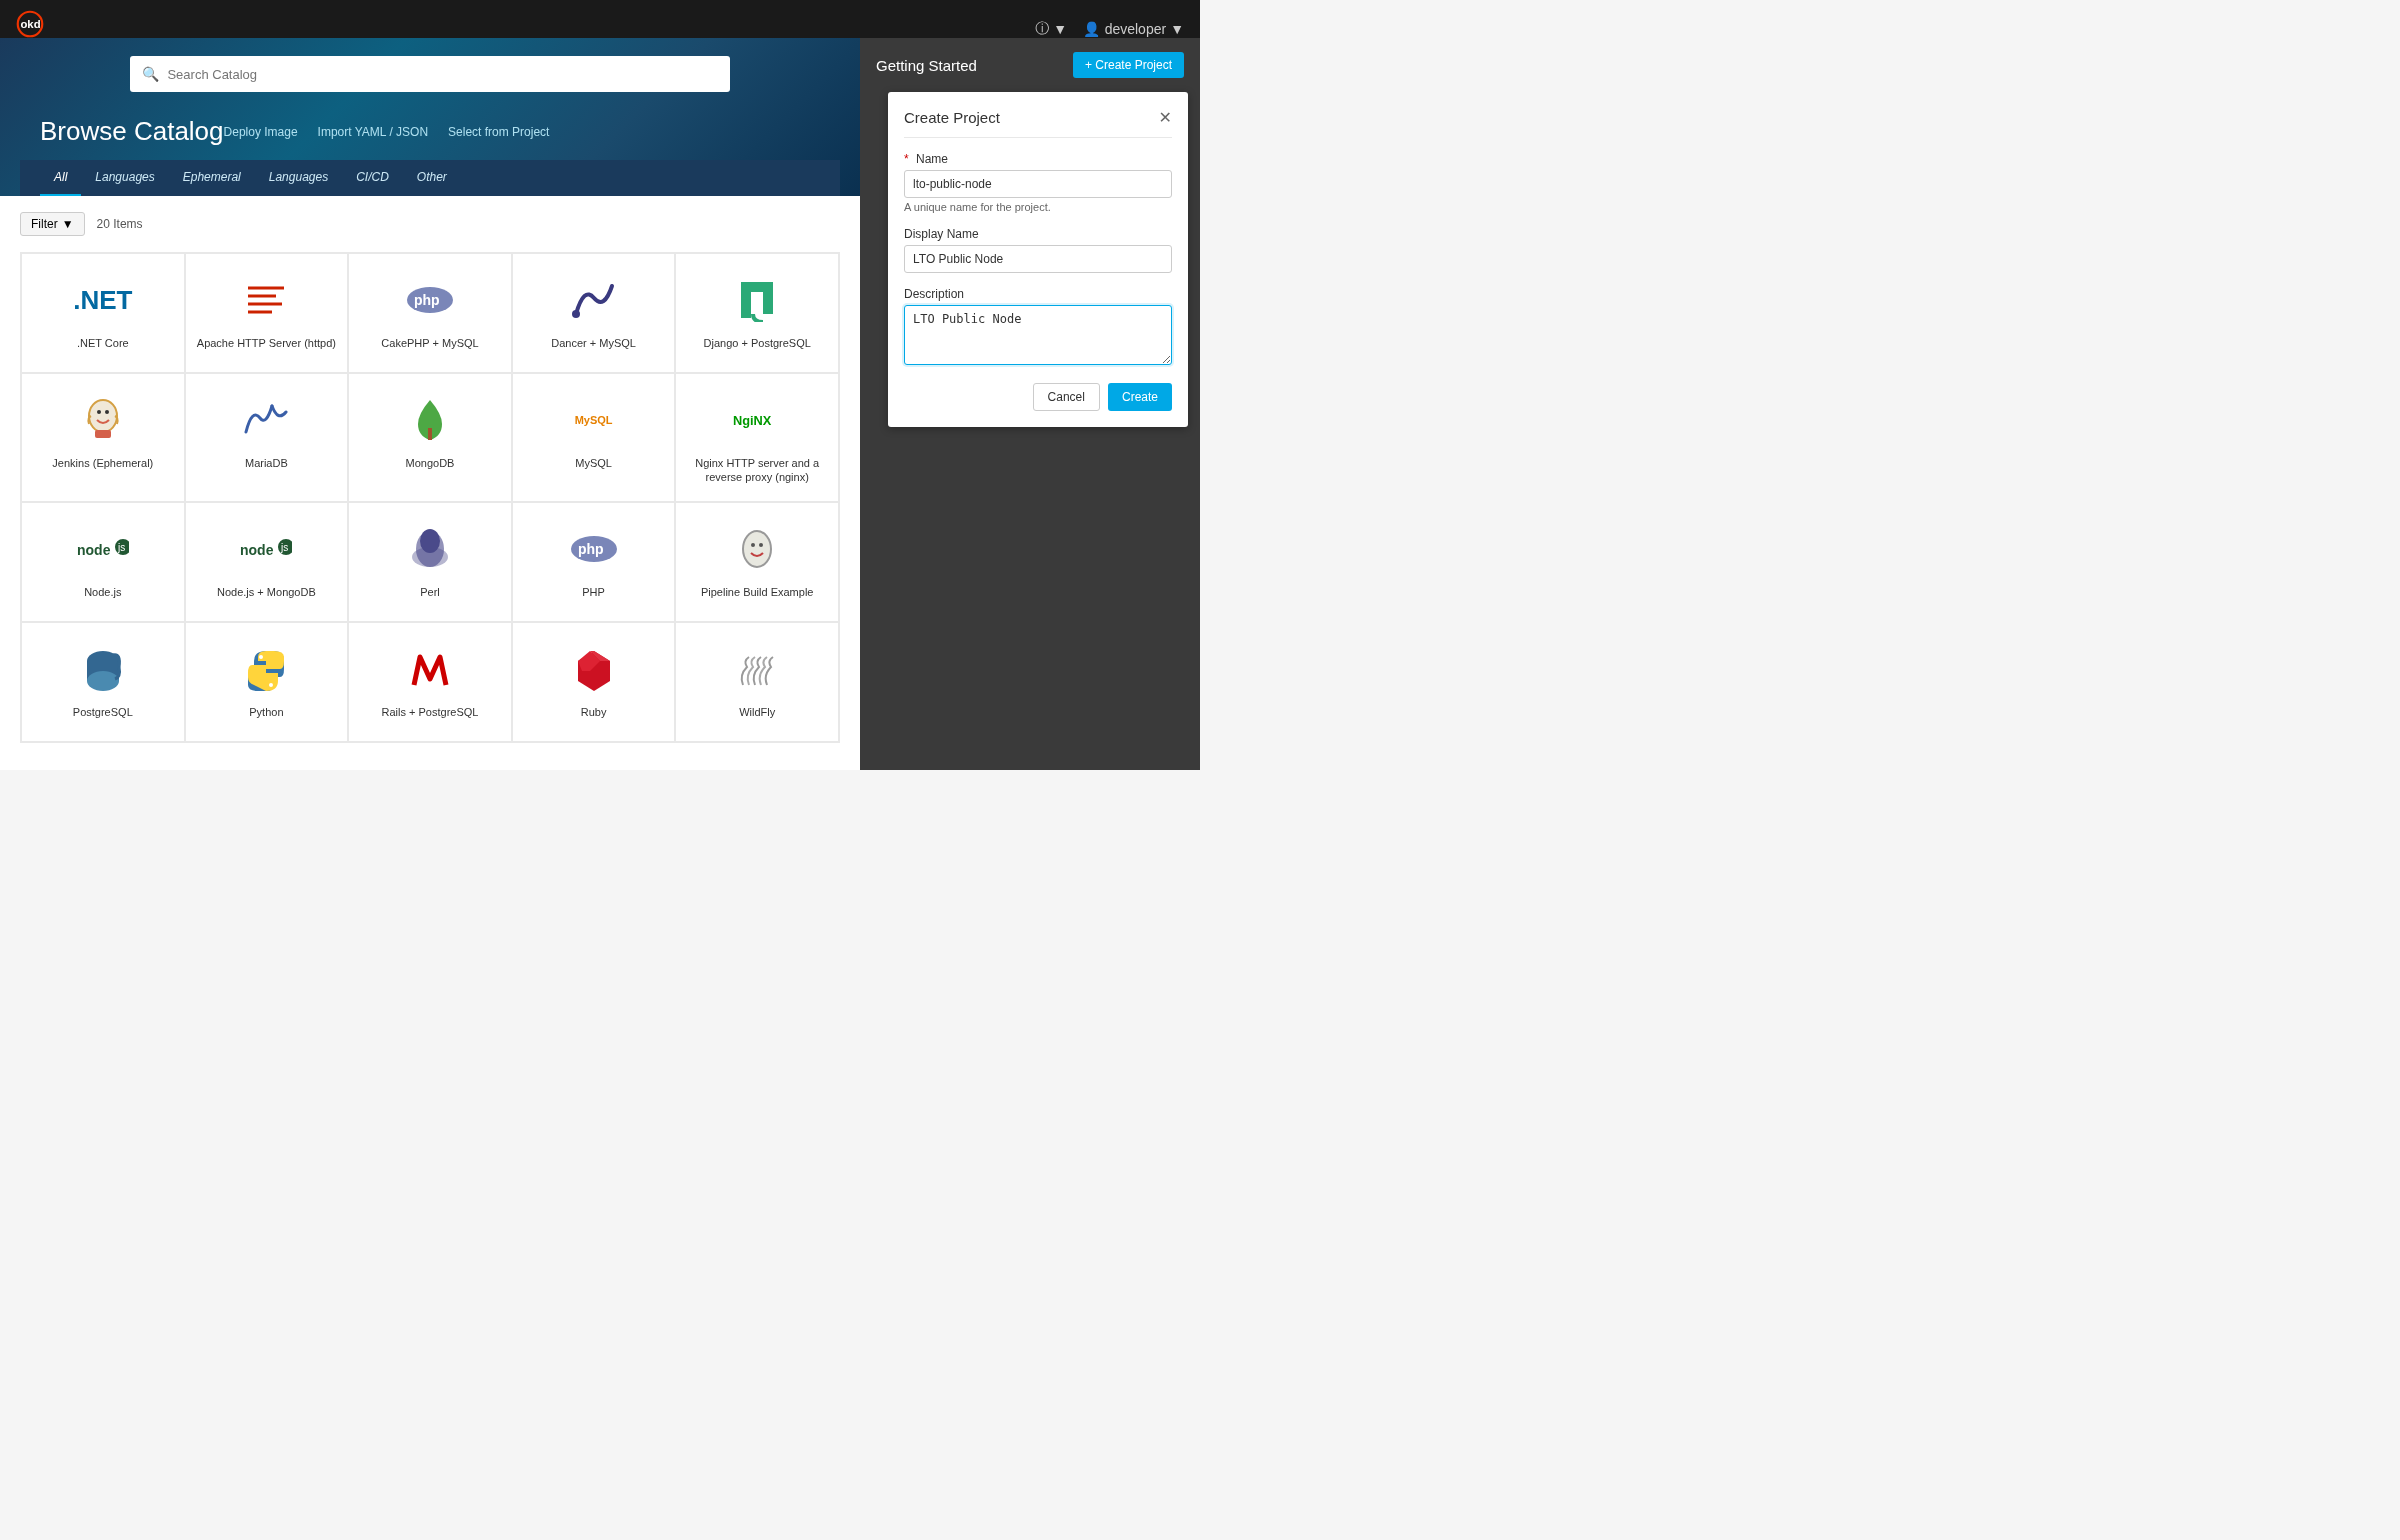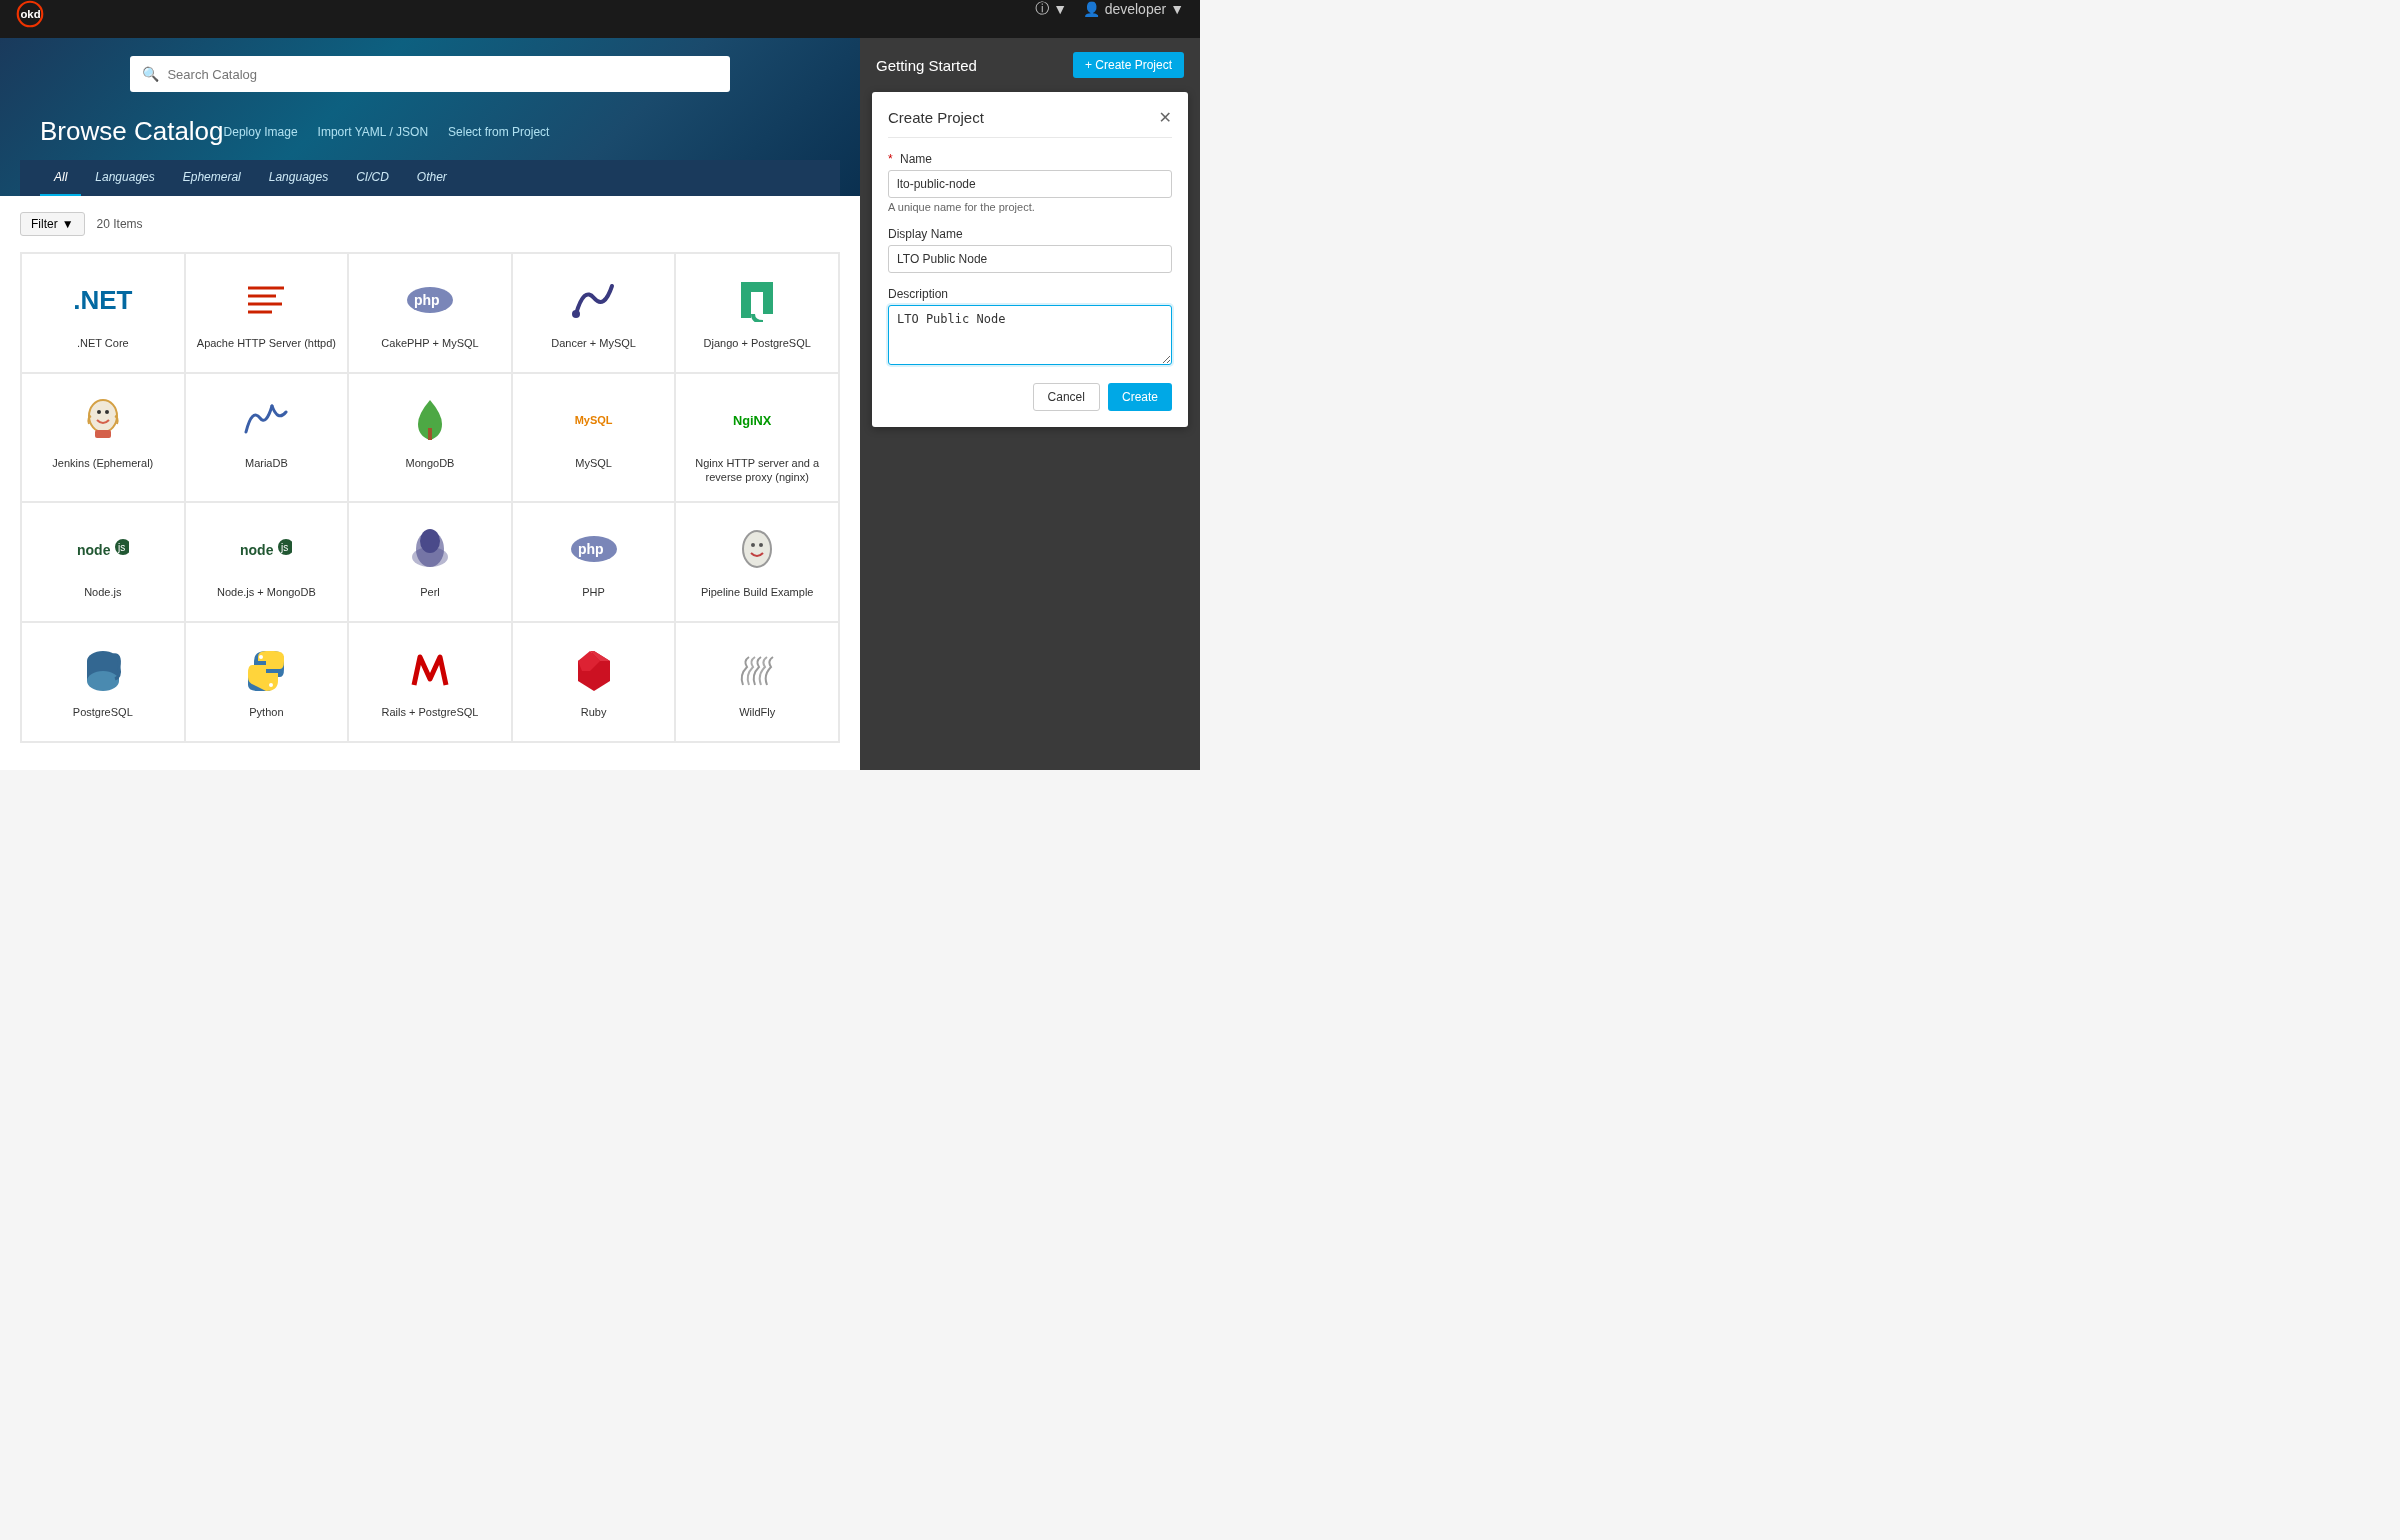--- a/index.html
+++ b/index.html
@@ -3,21 +3,21 @@
   <meta charset="utf-8">
   <style>
     * { box-sizing: border-box; margin: 0; padding: 0; }
     body { font-family: 'Helvetica Neue', Arial, sans-serif; background: #f5f5f5; overflow: hidden; width: 1200px; height: 770px; }
 
     
     .topnav {
       background: #1a1a1a;
       height: 38px;
       display: flex;
-      align-items: flex-start;
+      align-items: flex-end;
       justify-content: space-between;
       padding: 0 16px;
       position: relative;
       z-index: 100;
     }
     .topnav-logo {
       display: flex;
       align-items: center;
       gap: 6px;
     }
@@ -216,21 +216,21 @@
       font-size: 12px;
       cursor: pointer;
       display: flex;
       align-items: center;
       gap: 4px;
     }
 
     
     .create-project-dialog {
       background: #fff;
-      margin: 0 12px 12px 12px;
+      margin: 0 12px 12px 28px;
       border-radius: 3px;
       box-shadow: 0 2px 8px rgba(0,0,0,0.3);
       padding: 16px;
     }
     .dialog-header {
       display: flex;
       align-items: center;
       justify-content: space-between;
       margin-bottom: 14px;
       padding-bottom: 10px;

